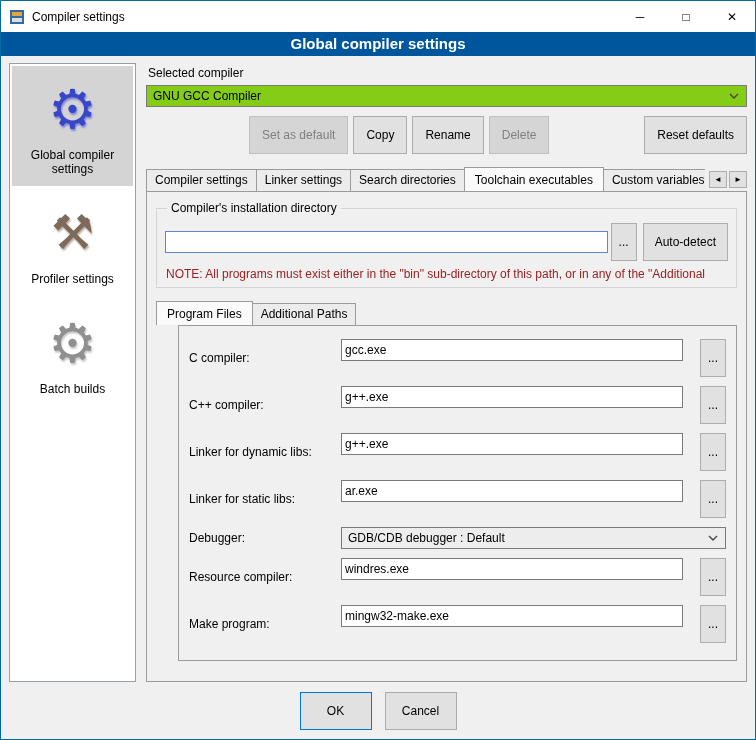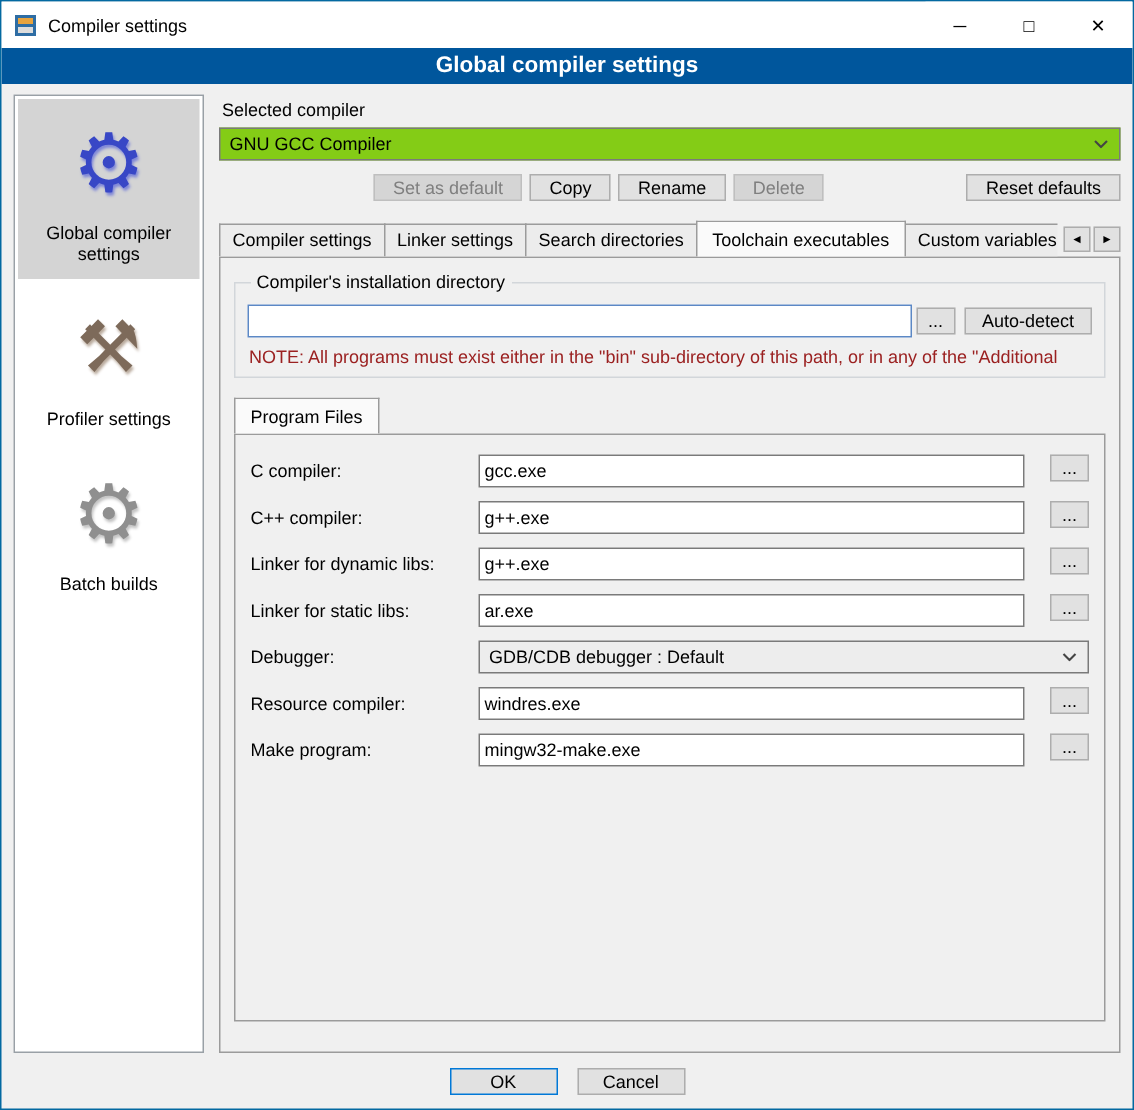--- a/index.html
+++ b/index.html
@@ -38,21 +38,21 @@
   .side-label { margin-top:4px; line-height:14px; }
 
   
   .main { flex:1; display:flex; flex-direction:column; min-width:0; }
   .field-label { margin:3px 0 5px 2px; }
 
   .combo { height:22px; border:1px solid #7a7a7a; background:#84cc16; display:flex;
            align-items:center; justify-content:space-between; padding:0 7px 0 6px; cursor:default; }
   .combo2 { background:#ededed; }
 
-  .btn { height:18px; padding:0 12px; background:#e1e1e1; border:1px solid #adadad;
+  .btn { height:38px; padding:0 12px; background:#e1e1e1; border:1px solid #adadad;
          font-family:inherit; font-size:12px; cursor:default; color:#000; }
   .btn.disabled { background:#d5d5d5; border-color:#bfbfbf; color:#7f7f7f; }
   .btn-row { display:flex; gap:5px; margin-top:9px; align-items:center; }
   .btn-row .lead-gap { width:98px; flex:none; }
   .btn-reset { margin-left:auto; }
 
   
   .tabstrip { display:flex; align-items:flex-end; margin-top:13px; position:relative; z-index:2; }
   .tabs { display:flex; flex:1; overflow:hidden; align-items:flex-end; }
   .tab { flex:none; padding:3px 8px 4px; border:1px solid #9b9b9b; border-bottom:none;
@@ -71,21 +71,21 @@
   .dir-row { display:flex; gap:3px; align-items:center; }
   .text-input { height:22px; border:1px solid #5c88c5; background:#fff; flex:1; display:flex;
                 align-items:center; padding:0 3px; overflow:hidden; white-space:nowrap; }
   .text-input.plain { border-color:#7a7a7a; }
   .sel-text { background:#0078d7; color:#e5e5e5; padding:1px 2px;margin-top:36px; }
   .browse-btn { width:26px; flex:none; padding:0; }
   .autodetect-btn { flex:none; padding:0 11px; margin-left:3px; }
   .note { color:#9b2121; margin:6px 0 2px 1px; white-space:nowrap; overflow:hidden; }
 
   .subpanel { flex:1; border:1px solid #9b9b9b; background:#f0f0f0; padding:13px 10px 10px;
-              min-height:0; position:relative; z-index:1; }
+              min-height:0; position:relative; z-index:1;margin-left:22px; }
   .form-row { display:flex; align-items:center; margin-bottom:9px; }
   .form-label { width:152px; flex:none; }
   .form-field { flex:1; display:flex; gap:17px; min-width:0; }
 
   .chev { flex:none; }
 
   
   .footer { flex:none; display:flex; justify-content:center; gap:13px;
             padding:4px 12px 9px; align-items:flex-end; }
   .footer .btn { width:72px; }
@@ -174,20 +174,21 @@
             </div>
             <button class="btn browse-btn">...</button>
             <button class="btn autodetect-btn">Auto-detect</button>
           </div>
           <div class="note">NOTE: All programs must exist either in the "bin" sub-directory of this path, or in any of the "Additional</div>
         </fieldset>
 
         <div class="tabstrip" style="margin-top:0;">
           <div class="tabs">
             <div class="tab active">Program Files</div>
+            <div class="tab">Additional Paths</div>
           </div>
         </div>
 
         <div class="subpanel">
 
           <div class="form-row">
             <div class="form-label">C compiler:</div>
             <div class="form-field">
               <div class="text-input plain">
                 <span>gcc.exe</span>

